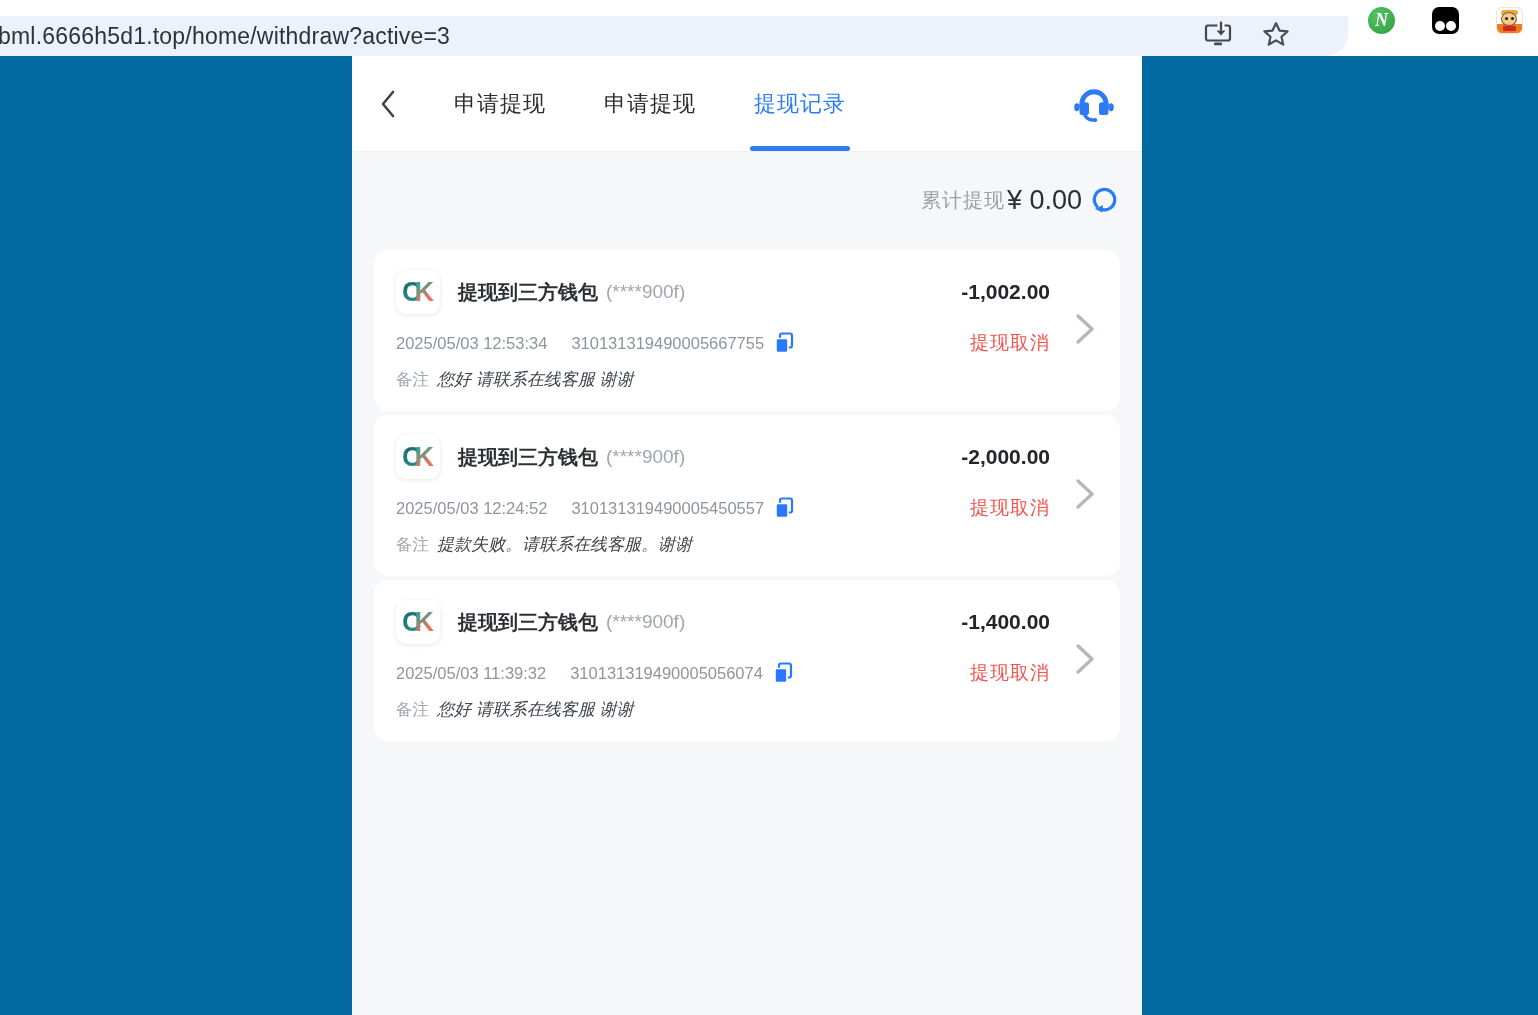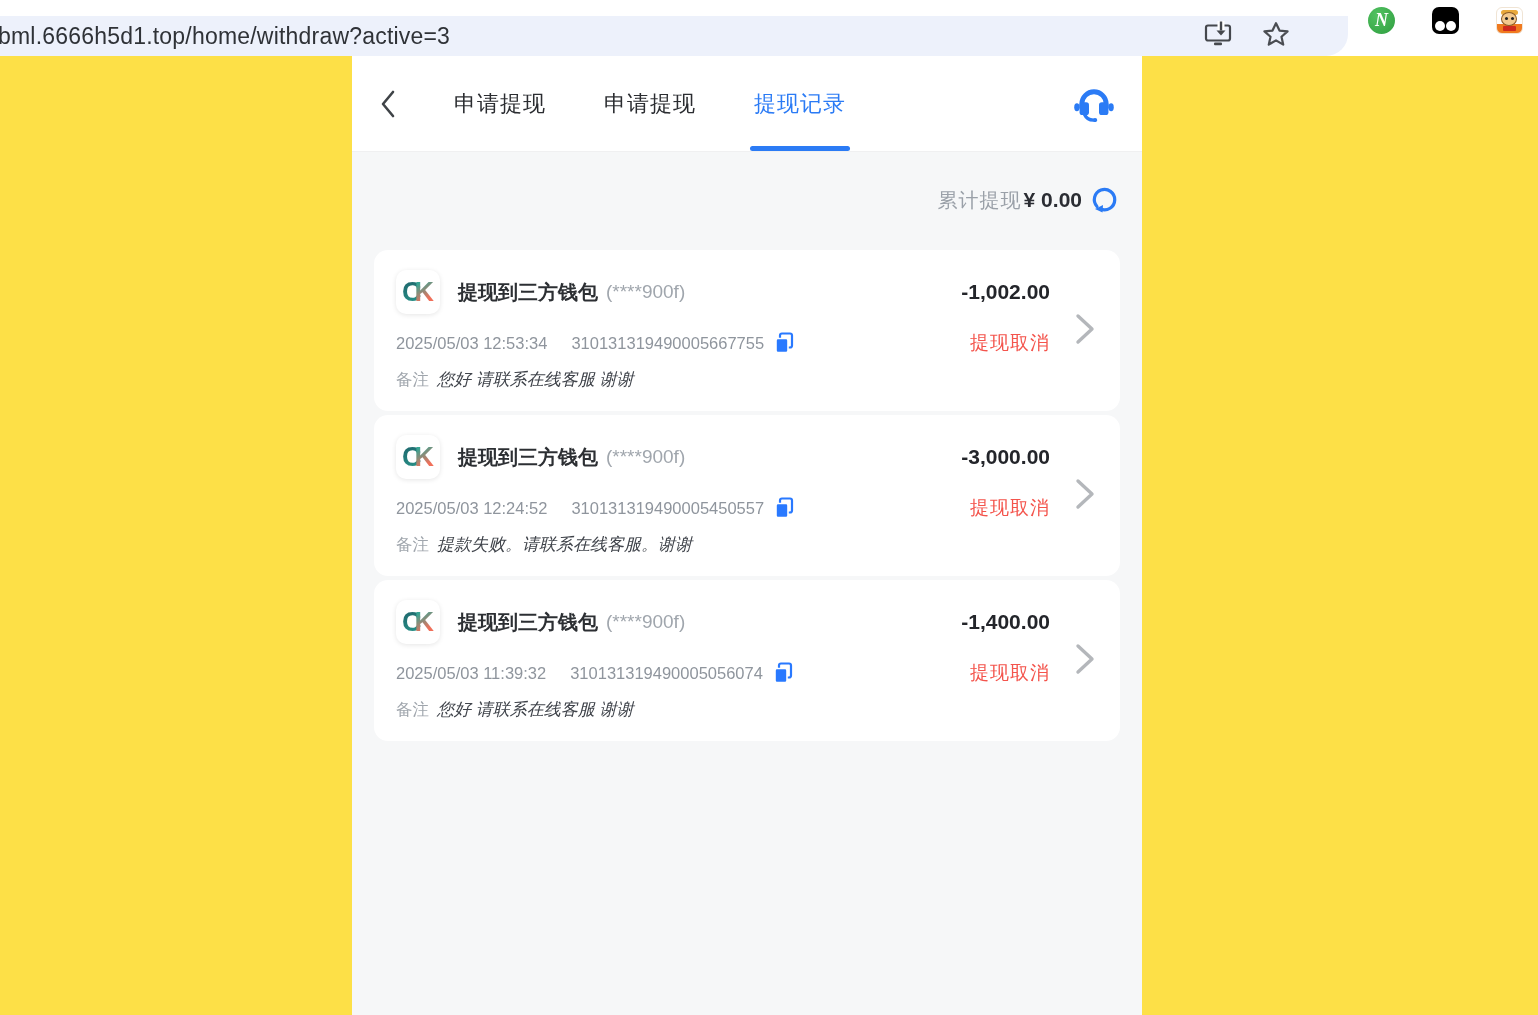--- a/index.html
+++ b/index.html
@@ -31,21 +31,21 @@
     background:#e9a93c; border-radius:3px; }
   .ext-monkey .face { position:absolute; top:4px; left:4px; width:16px; height:14px;
     background:#f3c98e; border:1.5px solid #8a5a28; border-radius:50%; }
   .ext-monkey .eye { position:absolute; top:9px; width:3px; height:3px;
     border-radius:50%; background:#222; }
   .ext-monkey .eye.l { left:8px; } .ext-monkey .eye.r { left:14px; }
   .ext-monkey .tag { position:absolute; bottom:2px; left:6px; width:13px; height:5px;
     background:#d02a1e; border-radius:1px; }
 
   
-  .page { position:relative; width:1538px; height:959px; background:#fde047; }
+  .page { position:relative; width:1538px; height:959px; background:#0369a1; }
   .app { position:absolute; left:352px; top:0; width:790px; height:100%;
     background:#f6f7f8; }
 
   
   .app-header { position:relative; height:96px; background:#fff;
     border-bottom:1px solid #f0f0f1; display:flex; align-items:center; }
   .back-btn { margin-left:26px; width:28px; height:40px; display:flex;
     align-items:center; cursor:pointer; }
   .tabs { display:flex; margin-left:48px; gap:58px; height:100%; }
   .tab { position:relative; display:flex; align-items:center; font-size:22px;
@@ -59,21 +59,21 @@
 
   
   .filter-row { display:flex; align-items:center; margin:24px 22px 0 24px; height:48px; }
   .period-pill { width:164px; height:48px; background:#fff; border-radius:24px;
     box-shadow:0 0 0 1px #efefef; display:flex; align-items:center;
     padding:0 26px 0 20px; cursor:pointer; }
   .period-label { font-size:20px; color:#a1a4aa; letter-spacing:1px; }
   .period-pill svg { margin-left:auto; }
   .summary { margin-left:auto; display:flex; align-items:center; gap:2px; }
   .summary-label { font-size:20px; color:#9aa0a8; letter-spacing:1px; }
-  .summary-amount { font-size:21px; color:#2b2d33; font-weight:700; }
+  .summary-amount { font-size:27px; color:#2b2d33; font-weight:400; }
   .refresh-btn { margin-left:6px; display:flex; align-items:center; cursor:pointer; }
 
   
   .cards { margin:26px 22px 0 22px; display:flex; flex-direction:column; gap:4px; }
   .card { position:relative; background:#fff; border-radius:14px;
     padding:20px 70px 20px 22px; min-height:158px; cursor:pointer; }
   .card-row1 { display:flex; align-items:center; }
   .ck-logo { width:44px; height:44px; border-radius:10px; background:#fff;
     box-shadow:0 1px 5px rgba(0,0,0,.10); display:flex; align-items:center;
     justify-content:center; font-weight:800; font-size:27px;
@@ -216,21 +216,21 @@
       </div>
 
       <div class="card">
         <div class="card-row1">
           <div class="ck-logo">
             <span class="ck-c">C</span>
               <span class="ck-k">K</span>
           </div>
           <span class="card-title">提现到三方钱包</span>
           <span class="card-account">(****900f)</span>
-          <span class="card-amount">-3,000.00</span>
+          <span class="card-amount">-2,000.00</span>
         </div>
         <div class="card-row2">
           <span class="card-date">2025/05/03 12:24:52</span>
           <span class="card-orderid">310131319490005450557</span>
           <span class="copy-btn">
             <svg width="20" height="22" viewBox="0 0 20 22">
               <rect x="6" y="1.5" width="12" height="14" rx="2" fill="none" stroke="#2979ff" stroke-width="2.2"></rect>
               <rect x="2" y="6.5" width="12" height="14" rx="2" fill="#2979ff" stroke="#ffffff" stroke-width="1.6"></rect>
             </svg>
           </span>

